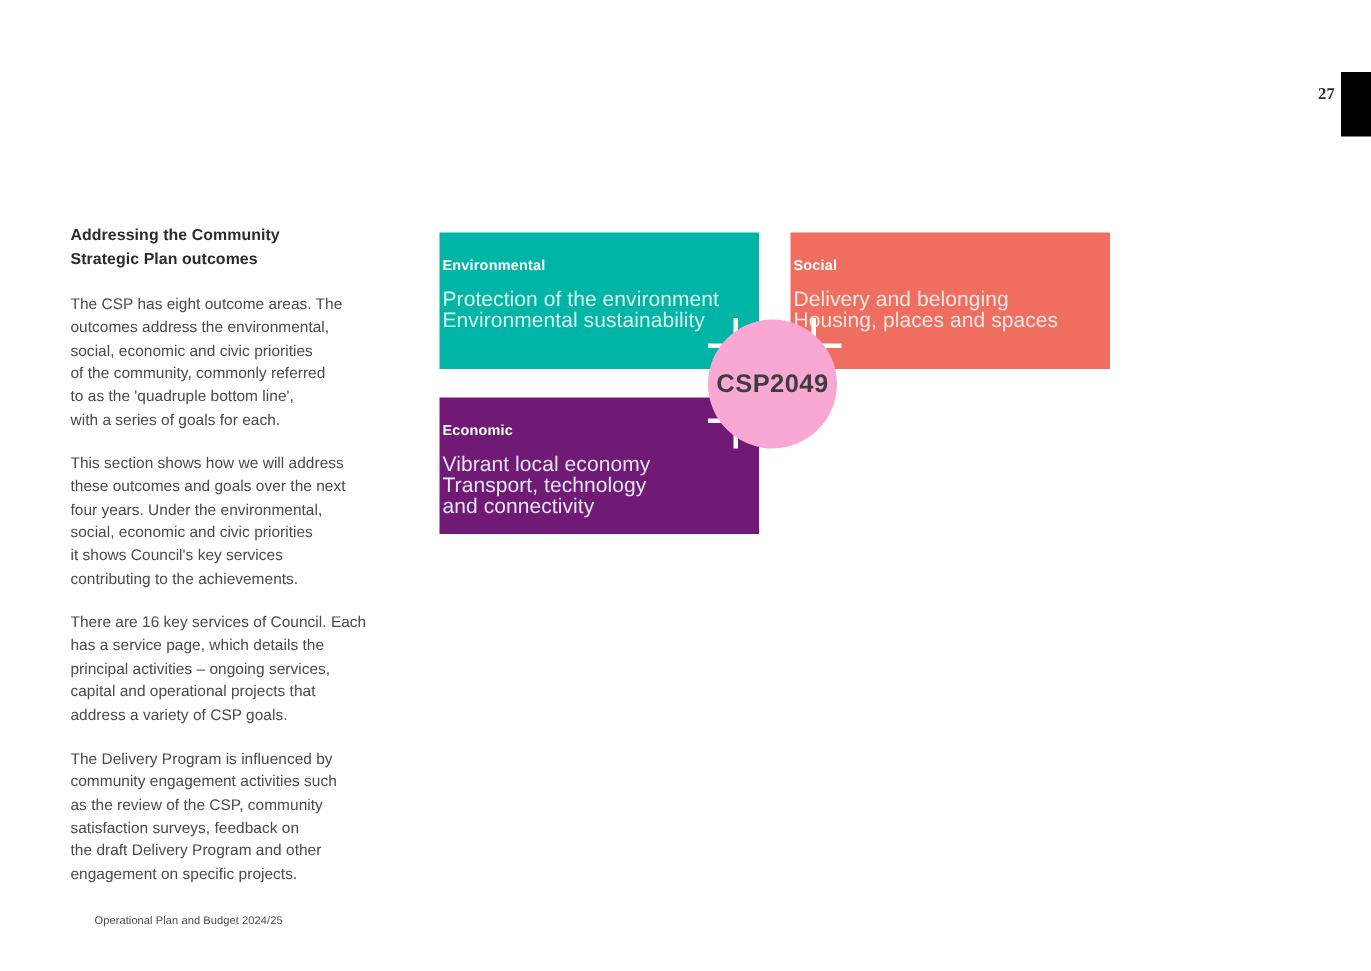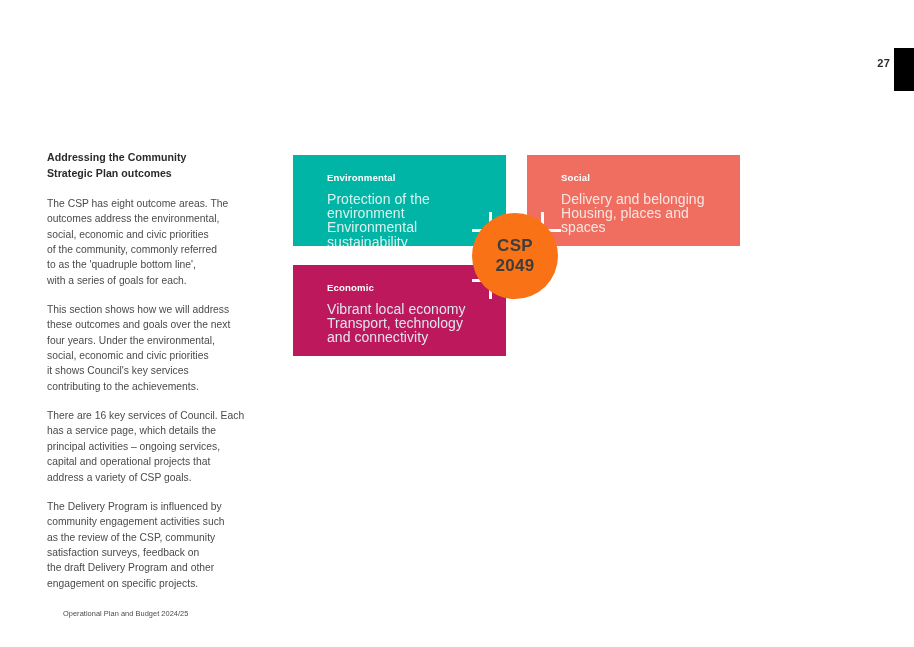--- a/index.html
+++ b/index.html
@@ -21,20 +21,21 @@
   #page-number {
     position: absolute;
     top: 57px;
     left: 866px;
     width: 24px;
     text-align: right;
     font-size: 11px;
     font-weight: 700;
     color: #2b2b2b;
     letter-spacing: 0.2px;
+    font-family: Liberation Serif, serif;
   }
   #edge-tab {
     position: absolute;
     left: 894px;
     top: 48px;
     width: 20px;
     height: 43px;
     background: #000000;
   }
 
@@ -77,21 +78,21 @@
     left: 293px;
     top: 155px;
     width: 444px;
     height: 201px;
   }
   .quadrant-card {
     position: absolute;
     width: 213px;
     height: 91px;
     box-sizing: border-box;
-    padding: 17px 18px 0 34px;
+    padding: 17px 18px 0 2px;
     overflow: hidden;
   }
   #card-environmental { left: 0;     top: 0;    }
   #card-social        { left: 234px; top: 0;    }
   #card-economic      { left: 0;     top: 110px;}
   #card-civic         { left: 234px; top: 110px;}
 
   .card-title {
     font-size: 9.6px;
     font-weight: 700;
@@ -129,23 +130,23 @@
   
   #csp-hub {
     position: absolute;
     left: 50%;
     top: 50%;
     width: 86px;
     height: 86px;
     margin-left: -43px;
     margin-top: -43px;
     border-radius: 50%;
-    background: #f97316;
+    background: #f9a8d4;
     display: flex;
-    flex-direction: column;
+    flex-direction: row;
     align-items: center;
     justify-content: center;
     z-index: 5;
   }
   #csp-hub-line1,
   #csp-hub-line2 {
     font-size: 17px;
     font-weight: 700;
     color: #3d3d3d;
     line-height: 20px;
@@ -197,21 +198,21 @@
     <span class="corner-bracket" id="bracket-environmental"></span>
   </div>
 
   <div class="quadrant-card" id="card-social" style="background: rgb(240, 110, 96);">
     <div class="card-title align-right">Social</div>
     <div class="card-lines align-right">Delivery and belonging
 Housing, places and spaces</div>
     <span class="corner-bracket" id="bracket-social"></span>
   </div>
 
-  <div class="quadrant-card" id="card-economic" style="background: #be185d;">
+  <div class="quadrant-card" id="card-economic" style="background: #701a75;">
     <div class="card-title">Economic</div>
     <div class="card-lines">Vibrant local economy
 Transport, technology
 and connectivity</div>
     <span class="corner-bracket" id="bracket-economic"></span>
   </div>
 
 
   <div id="csp-hub">
     <div id="csp-hub-line1">CSP</div>

